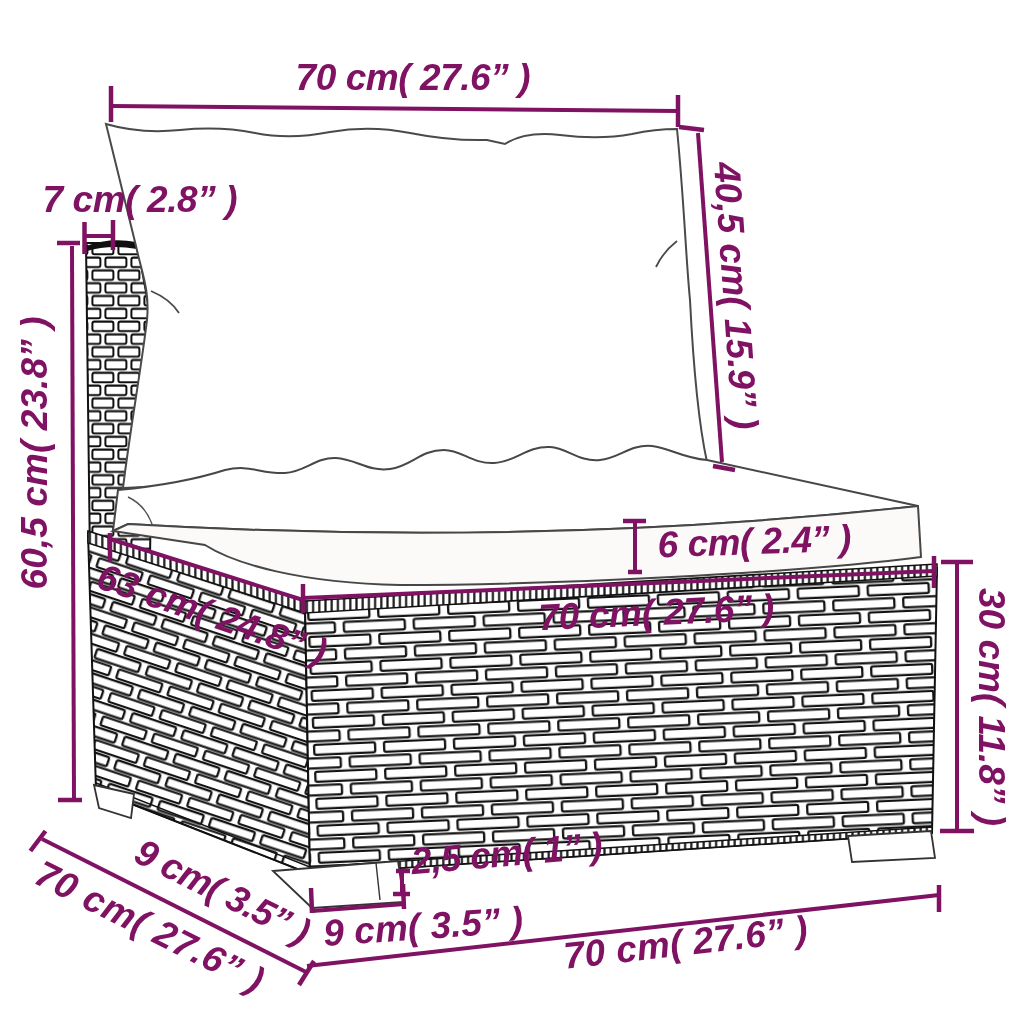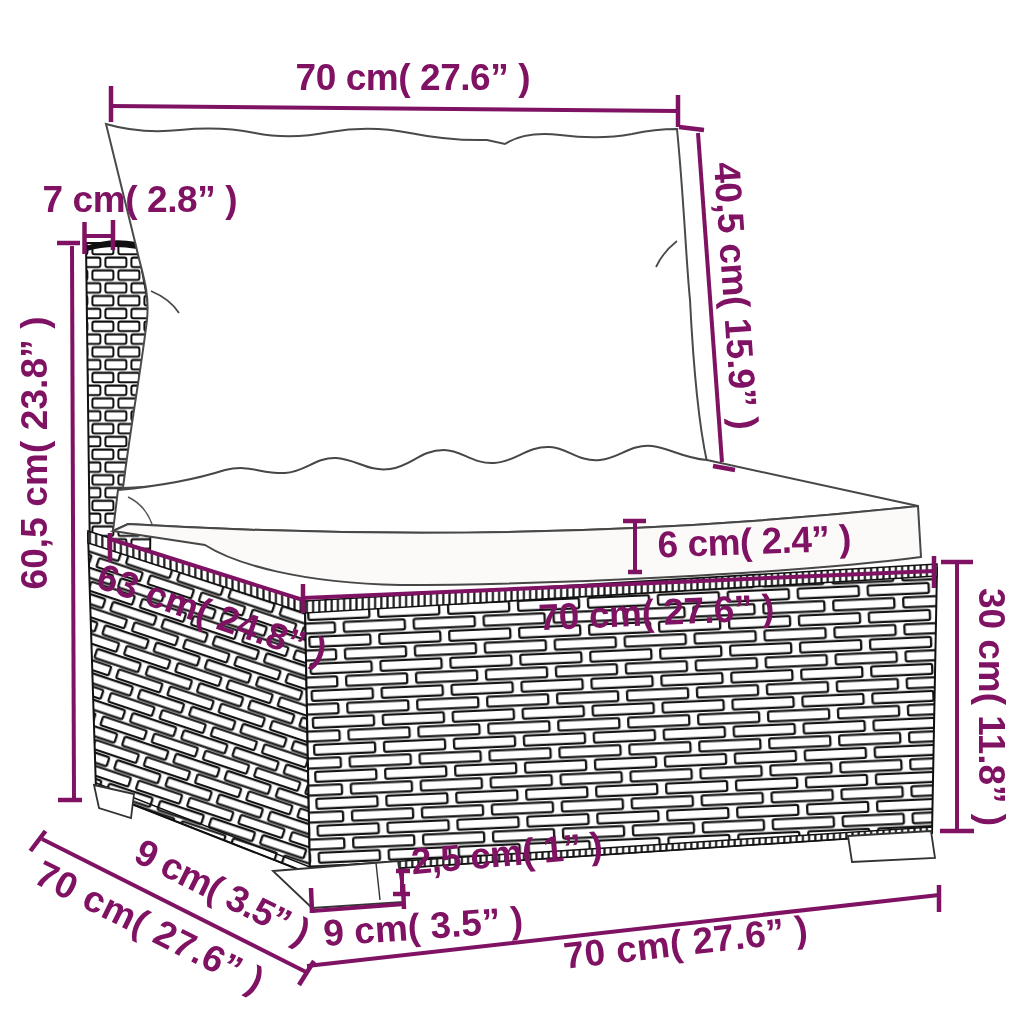--- a/index.html
+++ b/index.html
@@ -1,16 +1,16 @@
 <!DOCTYPE html>
 <html><head>
 <meta charset="utf-8">
 <style>
 html,body{margin:0;padding:0;background:#ffffff;}
-#stage{width:1024px;height:1024px;position:relative;overflow:hidden;background:#fff;}
+#stage{width:1024px;height:1024px;position:relative;overflow:hidden;background:#fff;font-style:italic;}
 text{font-family:"Liberation Sans",sans-serif;font-weight:bold;fill:#801263;}
 </style>
 </head>
 <body>
 <div id="stage">
 <svg width="1024" height="1024" viewBox="0 0 1024 1024">
 <defs>
 
 <pattern id="pf" width="70" height="27" patternUnits="userSpaceOnUse" patternTransform="rotate(-2.5)">
   <rect width="70" height="27" fill="#fff"></rect>

